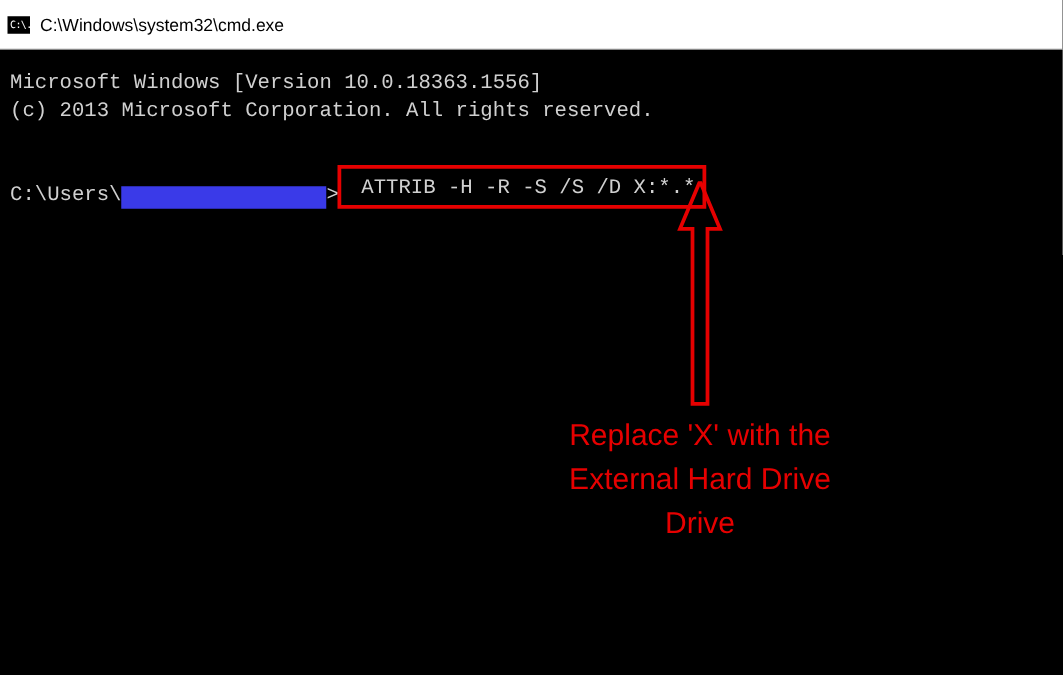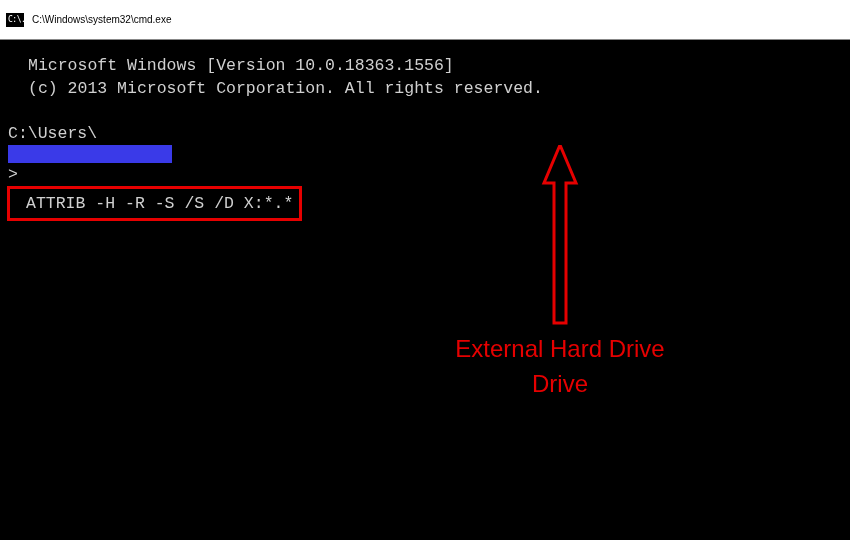--- a/index.html
+++ b/index.html
@@ -33,43 +33,41 @@
       padding-left: 2px;
     }
     .cmd-icon-text {
       color: #fff;
       font-size: 8px;
       font-family: Consolas, monospace;
       letter-spacing: -0.5px;
     }
     .title-text {
       font-family: 'Segoe UI', Tahoma, sans-serif;
-      font-size: 10px;
+      font-size: 14px;
       color: #000;
     }
     .terminal {
       background: #000000;
       width: 100%;
       height: calc(540px - 40px);
       padding: 14px 8px;
       position: relative;
       color: #d0d0d0;
       font-size: 16.5px;
       line-height: 1.4;
     }
     .term-line {
       white-space: pre;
-      margin-left: 20px;
     }
     .prompt-line {
-      margin-top: 22px;
+      margin-top: 32px;
       display: flex;
-      align-items: flex-start;
+      align-items: flex-end;
       white-space: pre;
-      flex-direction: column;
     }
     .username-redact {
       display: inline-block;
       width: 164px;
       height: 18px;
       background: #3a3ae8;
       vertical-align: middle;
     }
     .highlight-box {
       border: 3px solid #e60000;
@@ -114,16 +112,17 @@
     <span>C:\Users\</span><span class="username-redact"></span><span>&gt;</span><span class="highlight-box"><span>ATTRIB -H -R -S /S /D X:*.*</span></span>
   </div>
 
   <div class="arrow-container">
     <svg class="arrow-svg" width="40" height="180" viewBox="0 0 40 180">
       <path d="M 20 0 L 4 38 L 14 38 L 14 178 L 26 178 L 26 38 L 36 38 Z" fill="none" stroke="#e60000" stroke-width="3"></path>
     </svg>
   </div>
 
   <div class="annotation">
+    <div>Replace 'X' with the</div>
     <div>External Hard Drive</div>
     <div>Drive</div>
   </div>
 </div>
 
 </body></html>

